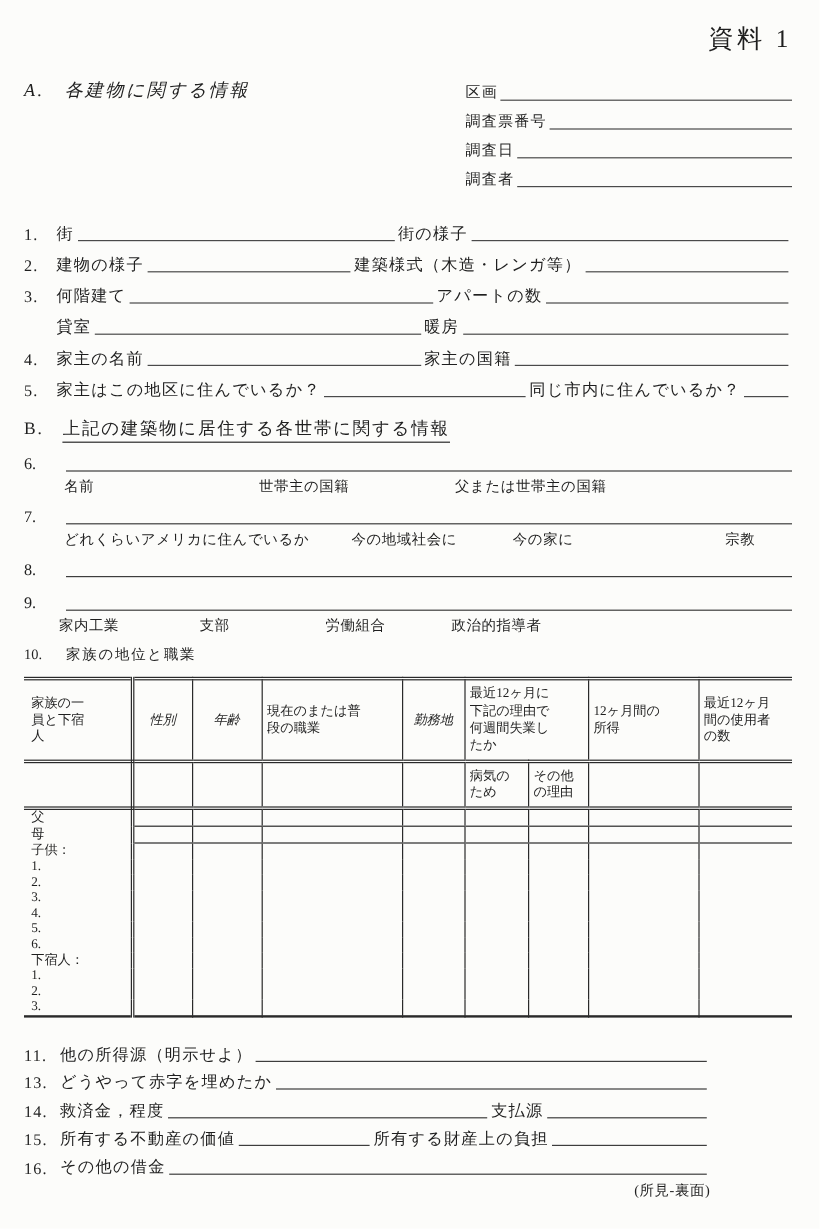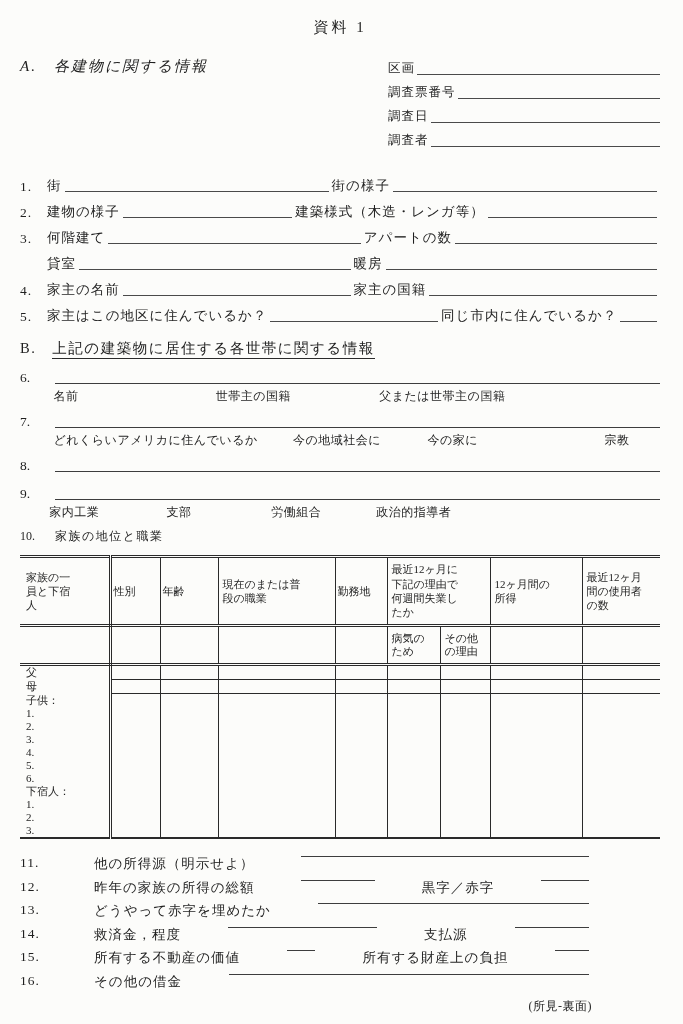--- a/index.html
+++ b/index.html
@@ -3,21 +3,21 @@
 <meta charset="utf-8">
 <style>
   html,body{margin:0;padding:0;background:#ffffff;}
   .page{
     width:683px;height:1024px;box-sizing:border-box;
     background:#fcfcfa;color:#1f1f1f;
     font-family:"Liberation Serif","DejaVu Serif",serif;
     padding:16px 23px 0 20px;position:relative;overflow:hidden;
   }
   
-  .title{text-align:center;font-size:15px;letter-spacing:3px;margin:2px 0 16px 0;}
+  .title{text-align:right;font-size:21px;letter-spacing:3px;margin:2px 0 16px 0;}
   
   .a-top{display:flex;justify-content:space-between;align-items:flex-start;}
   .a-heading{font-size:15px;letter-spacing:2px;margin-top:4px;font-style:italic;}
   .meta{width:272px;flex:none;font-size:12.5px;}
   .meta-row{display:flex;align-items:flex-end;height:24px;}
   .meta-row .mlabel{flex:none;letter-spacing:1px;}
   .fline{border-bottom:1px solid #4a4a4a;height:1px;}
   .meta-row .fline{flex:1;margin:0 0 2px 2px;}
   
   .arows{margin-top:20px;}
@@ -42,28 +42,28 @@
   
   table.fam{border-collapse:collapse;width:640px;table-layout:fixed;
     border-top:3px double #2a2a2a;border-bottom:2px solid #2a2a2a;
     font-size:11px;}
   table.fam th,table.fam td{
     font-weight:normal;white-space:pre-line;overflow:hidden;
     border-left:1px solid #2a2a2a;padding:1px 2px 1px 4px;text-align:left;
   }
   table.fam .c1{border-left:none;border-right:3px double #2a2a2a;padding-left:6px;}
   tr.hdr>*{border-bottom:3px double #2a2a2a;height:64px;vertical-align:middle;line-height:1.3;}
-  tr.hdr .ctr{padding-left:2px;}
+  tr.hdr .ctr{text-align:center;padding-left:2px;font-style:italic;}
   tr.hdr .c1{vertical-align:middle;}
   tr.sub>*{border-bottom:3px double #2a2a2a;height:34px;vertical-align:middle;line-height:1.15;}
   tr.brow>td{height:13px;line-height:13px;padding-top:0;padding-bottom:0;}
   tr.brow td.ul{border-bottom:1px solid #2a2a2a;}
   
   .crows{margin-top:16px;width:572px;}
-  .crow{display:flex;height:23.5px;font-size:13.5px;letter-spacing:1px;gap:44px;}
+  .crow{display:flex;align-items:flex-end;height:23.5px;font-size:13.5px;letter-spacing:1px;}
   .crow .no{flex:none;width:30px;}
   .crow .fline{flex-grow:1;margin:0 3px 3px 3px;border-bottom-color:#3d3d3d;}
   .crow.r12 .l2{flex-grow:0.65;}
   .crow.r14 .l2{flex-grow:0.5;}
   .crow.r15 .l1{flex-grow:0.85;}
   .footer-note{width:572px;text-align:right;font-size:12px;margin-top:2px;letter-spacing:0.5px;}
 </style>
 </head>
 <body>
 
@@ -378,27 +378,20 @@
       </tr>
     </tbody>
   </table>
 
   <div class="crows">
     <div class="crow">
       <span class="no">11.</span>
       <span class="lbl">他の所得源（明示せよ）</span>
       <span class="fline l1"></span>
     </div>
-    <div class="crow r12">
-      <span class="no">12.</span>
-      <span class="lbl">昨年の家族の所得の総額</span>
-      <span class="fline l1"></span>
-      <span class="lbl">黒字／赤字</span>
-      <span class="fline l2"></span>
-    </div>
     <div class="crow">
       <span class="no">13.</span>
       <span class="lbl">どうやって赤字を埋めたか</span>
       <span class="fline l1"></span>
     </div>
     <div class="crow r14">
       <span class="no">14.</span>
       <span class="lbl">救済金，程度</span>
       <span class="fline l1"></span>
       <span class="lbl">支払源</span>

